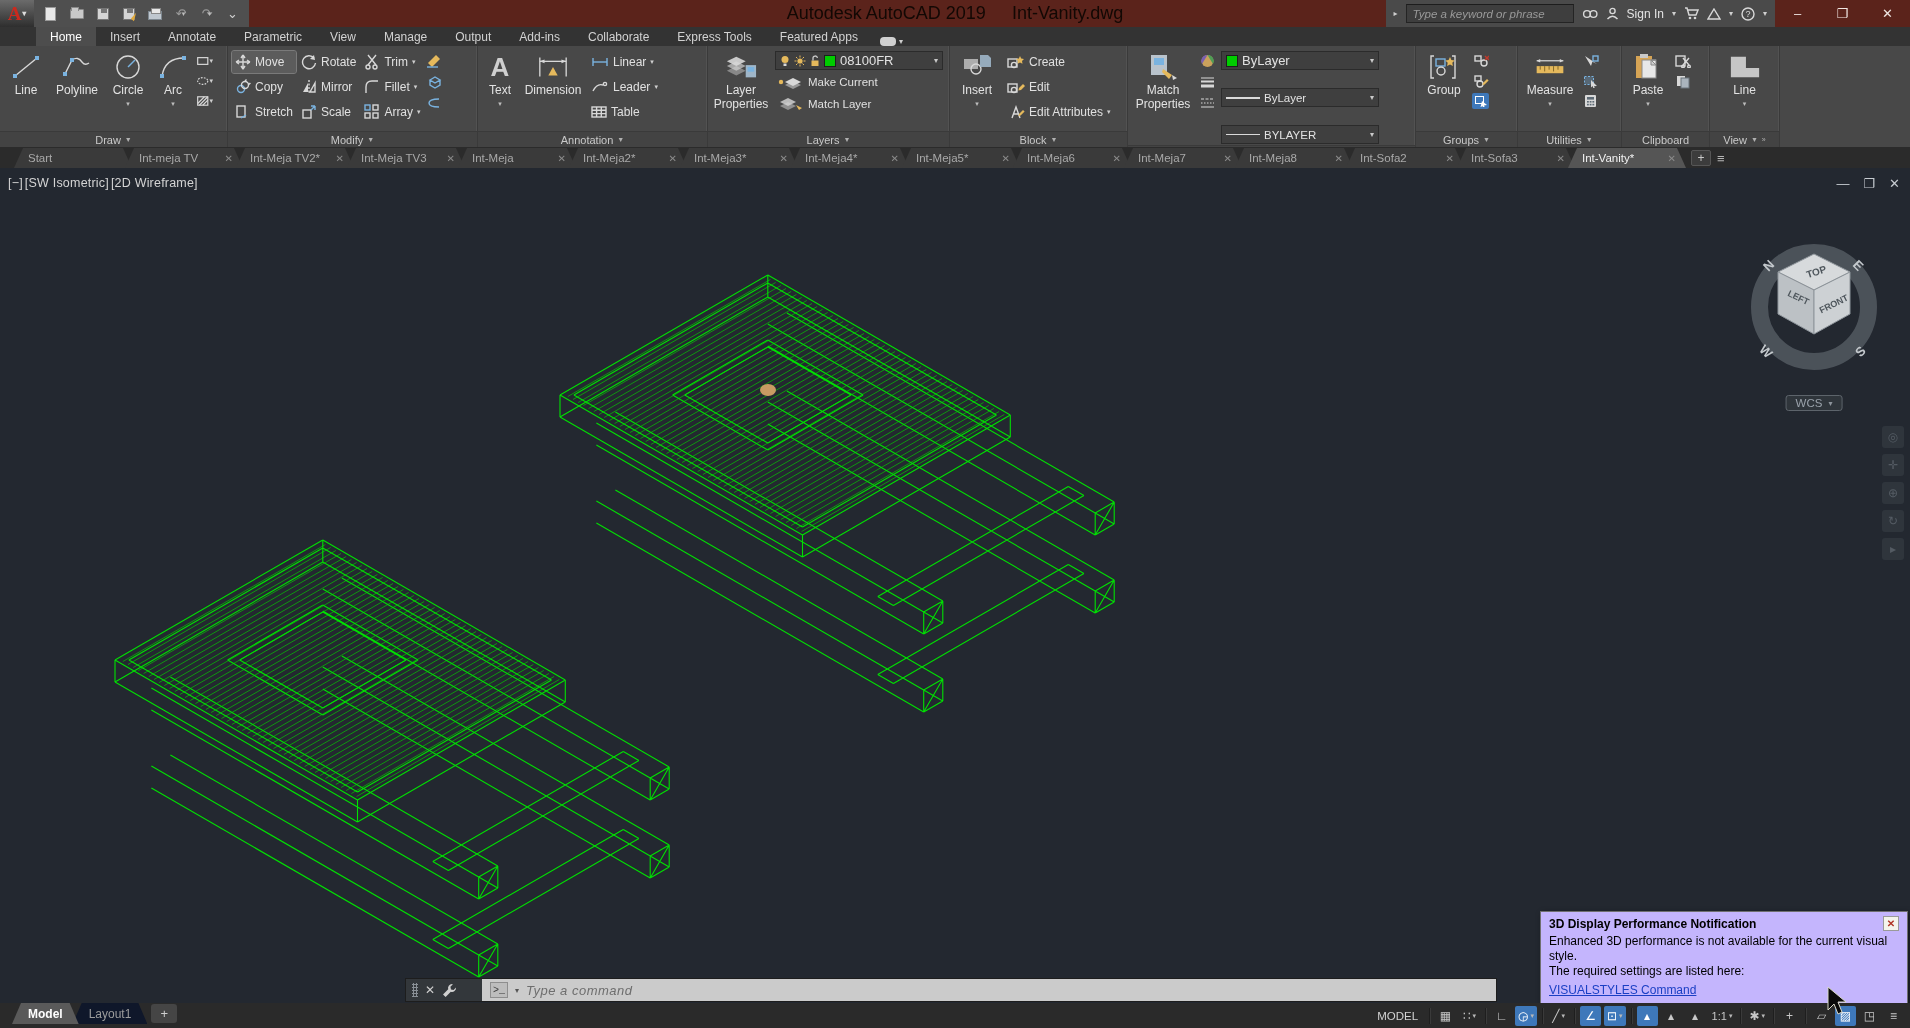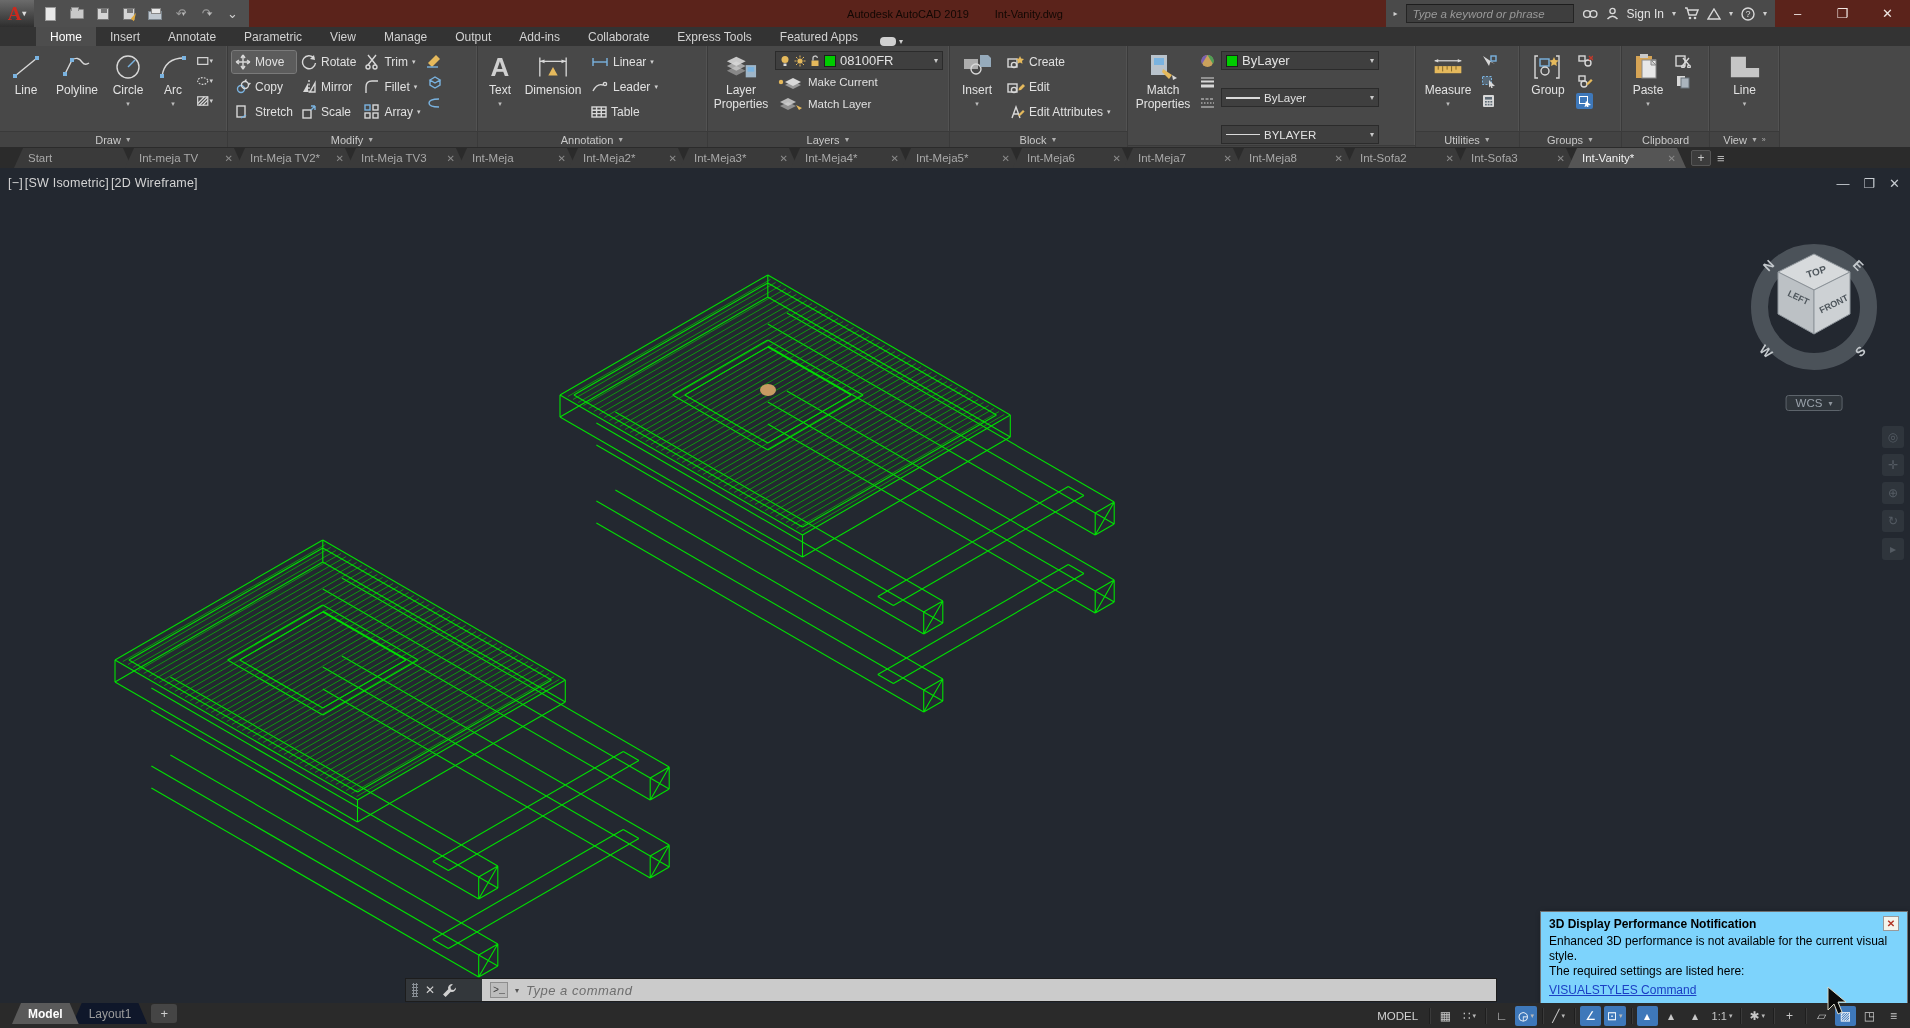--- a/index.html
+++ b/index.html
@@ -18,21 +18,21 @@
   .folder:before { content:""; position:absolute; top:-3px; left:0; width:6px; height:3px; background:#c9c9c9; border:1px solid #8a8a8a; border-bottom:none; }
   .floppy { width:12px; height:12px; background:#d5d5d5; border:1px solid #777; position:relative; }
   .floppy:before { content:""; position:absolute; top:0; left:3px; width:6px; height:4px; background:#777; }
   .floppy.pencil:after, .qi .pen:after { content:""; position:absolute; right:-3px; bottom:-2px; width:0; height:0; border-left:4px solid #e0a93c; border-top:8px solid transparent; transform:rotate(40deg); }
   .printer { width:14px; height:9px; background:#bfc7cf; border:1px solid #7e8890; position:relative; margin-top:3px; }
   .printer:before { content:""; position:absolute; top:-4px; left:2px; width:8px; height:4px; background:#e8e8e8; border:1px solid #888; }
   .qarrow { color:#cfcfcf; font-size:13px; line-height:1; }
   .qarrow.dim { color:#9a9a9a; }
   .mini-dd { font-size:7px; color:#bdbdbd; margin-left:-5px; }
   .title-center { position:absolute; left:0; right:0; top:0; height:27px; display:flex; align-items:center; justify-content:center; gap:26px; pointer-events:none; }
-  .title-center span { font-size:11px; color:#120804; }
+  .title-center span { font-size:18px; color:#120804; }
   .tb-right { position:absolute; right:0; top:0; height:27px; display:flex; align-items:center; }
   .tb-tools { height:27px; background:#4a4a4a; display:flex; align-items:center; padding:0 8px; gap:8px; }
   .searchbox { width:168px; height:19px; background:#3e3e3e; border:1px solid #242424; border-top-color:#1d1d1d; color:#9a9a9a; font-size:11.5px; font-style:italic; padding:8px 6px; display:flex; align-items:center; }
   .tb-ic { color:#d8d8d8; font-size:12px; display:flex; align-items:center; gap:3px; }
   .signin-label { font-size:12px; color:#e4e4e4; }
   .ddv { font-size:8px; color:#cfcfcf; }
   .win-btns { display:flex; align-items:center; height:27px; }
   .win-btn { width:45px; height:27px; display:flex; align-items:center; justify-content:center; color:#f0e6e2; font-size:13px; }
   
   .menubar { position:absolute; left:0; top:27px; width:100%; height:19px; background:#333333; display:flex; align-items:flex-end; padding-left:36px; }
@@ -96,21 +96,21 @@
   
   .cmdbar { position:absolute; left:405px; top:810px; width:1092px; height:24px; display:flex; border:1px solid #1d1d1d; }
   .cmd-grip { width:76px; background:#33373b; display:flex; align-items:center; gap:7px; padding:0 6px; }
   .grip-dots { width:6px; height:14px; background-image:radial-gradient(#8a9097 1px, transparent 1.2px); background-size:3px 3px; }
   .cmd-x { color:#d0d0d0; font-size:12px; }
   .cmd-main { flex:1; background:#cbcbcb; display:flex; align-items:center; gap:7px; padding:0 8px; }
   .cmd-icon { width:18px; height:16px; border:1px solid #8e8e8e; background:#bdbdbd; color:#3c3c3c; font-size:10px; display:flex; align-items:center; justify-content:center; font-family:"Liberation Mono",monospace; }
   .cmd-dd { font-size:8px; color:#555; }
   .cmd-text { font-size:13px; font-style:italic; color:#6e6e6e; letter-spacing:0.5px; }
   
-  .notify { position:absolute; right:2px; top:743px; width:368px; background:#7dd3fc; border:1px solid #707070; box-shadow:2px 2px 6px rgba(0,0,0,0.45); }
+  .notify { position:absolute; right:2px; top:743px; width:368px; background:#c4b5fd; border:1px solid #707070; box-shadow:2px 2px 6px rgba(0,0,0,0.45); }
   .notify-title { display:flex; align-items:center; padding:4px 8px 2px 8px; }
   .notify-title b { font-size:12px; color:#000; }
   .notify-close { margin-left:auto; width:16px; height:15px; border:1px solid #9a9a9a; background:#f4f4ec; color:#b03426; font-size:10px; font-weight:bold; display:flex; align-items:center; justify-content:center; }
   .notify-body { padding:1px 8px 7px 8px; }
   .notify-body div { font-size:12px; color:#000; line-height:1.25; }
   .notify-link { display:inline-block; margin-top:4px; font-size:12px; color:#1a3fc4; text-decoration:underline; }
   
   .cursor { position:absolute; left:1826px; top:986px; z-index:50; }
   
   .bottombar { position:absolute; left:0; top:1003px; width:100%; height:25px; background:#2a2a2a; display:flex; align-items:center; }
@@ -662,20 +662,63 @@
           </div>
         </div>
       </div>
       <div class="panel-label">
           <span>Properties</span>
           <span class="la">▼</span>
           <span class="la" style="margin-left:26px">⌟</span>
         </div>
     </div>
 
+    <div class="panel" style="flex-basis:102px">
+      <div class="panel-body">
+        <div class="bigbtn" style="width:48px">
+          <div class="icon32">
+              <svg class="s" width="32" height="28" viewBox="0 0 32 28">
+                <path class="st" d="M6 3H3v22h3M24 3h3v22h-3"></path>
+                <rect class="stb" x="8" y="6" width="9" height="7"></rect>
+                <circle class="st" cx="13" cy="18" r="4"></circle>
+                <path class="fy" d="M22 4l1.4 3 3.2.5-2.3 2.3.6 3.2-2.9-1.5-2.9 1.5.6-3.2-2.3-2.3 3.2-.5z"></path>
+              </svg>
+            </div>
+          <div class="blabel">Group</div>
+        </div>
+        <div class="smallcol" style="gap:4px">
+          <div class="ic16">
+              <svg class="s" width="16" height="14" viewBox="0 0 16 14">
+                <rect class="st" x="2" y="2" width="6" height="5"></rect>
+                <circle class="st" cx="11" cy="9" r="3"></circle>
+                <line stroke="#c0392b" stroke-width="1.4" x1="12" y1="2" x2="16" y2="6"></line>
+                <line stroke="#c0392b" stroke-width="1.4" x1="16" y1="2" x2="12" y2="6"></line>
+              </svg>
+            </div>
+          <div class="ic16">
+              <svg class="s" width="16" height="14" viewBox="0 0 16 14">
+                <rect class="st" x="2" y="2" width="6" height="5"></rect>
+                <circle class="st" cx="7" cy="10" r="3"></circle>
+                <path class="fy" d="M10 9l4-4 1.6 1.6-4 4-2.2.6z"></path>
+              </svg>
+            </div>
+          <div class="ic16" style="background:#3e78ba; border-radius:2px">
+              <svg class="s" width="14" height="12" viewBox="0 0 14 12">
+                <rect stroke="#fff" fill="none" x="1.5" y="1.5" width="8" height="7"></rect>
+                <path fill="#fff" d="M8 6l5 4-3 .4 1 2.6-1.6.6-1-2.8-2 1.8z"></path>
+              </svg>
+            </div>
+        </div>
+      </div>
+      <div class="panel-label">
+          <span>Groups</span>
+          <span class="la">▼</span>
+        </div>
+    </div>
+
     <div class="panel" style="flex-basis:104px">
       <div class="panel-body">
         <div class="bigbtn" style="width:56px">
           <div class="icon32">
               <svg class="s" width="36" height="26" viewBox="0 0 36 26">
                 <line class="st" x1="3" y1="6" x2="33" y2="6"></line>
                 <path class="fg" d="M3 6l4-2v4zM33 6l-4-2v4z"></path>
                 <rect x="3" y="12" width="30" height="8" fill="#e5b95c"></rect>
                 <g stroke="#7a5f22" stroke-width="1">
                   <line x1="7" y1="12" x2="7" y2="16"></line>
@@ -713,63 +756,20 @@
                   <rect x="3" y="9.8" width="1.8" height="1.6"></rect>
                   <rect x="5.7" y="9.8" width="1.8" height="1.6"></rect>
                   <rect x="8.4" y="9.8" width="1.8" height="1.6"></rect>
                 </g>
               </svg>
             </div>
         </div>
       </div>
       <div class="panel-label">
           <span>Utilities</span>
-          <span class="la">▼</span>
-        </div>
-    </div>
-
-    <div class="panel" style="flex-basis:102px">
-      <div class="panel-body">
-        <div class="bigbtn" style="width:48px">
-          <div class="icon32">
-              <svg class="s" width="32" height="28" viewBox="0 0 32 28">
-                <path class="st" d="M6 3H3v22h3M24 3h3v22h-3"></path>
-                <rect class="stb" x="8" y="6" width="9" height="7"></rect>
-                <circle class="st" cx="13" cy="18" r="4"></circle>
-                <path class="fy" d="M22 4l1.4 3 3.2.5-2.3 2.3.6 3.2-2.9-1.5-2.9 1.5.6-3.2-2.3-2.3 3.2-.5z"></path>
-              </svg>
-            </div>
-          <div class="blabel">Group</div>
-        </div>
-        <div class="smallcol" style="gap:4px">
-          <div class="ic16">
-              <svg class="s" width="16" height="14" viewBox="0 0 16 14">
-                <rect class="st" x="2" y="2" width="6" height="5"></rect>
-                <circle class="st" cx="11" cy="9" r="3"></circle>
-                <line stroke="#c0392b" stroke-width="1.4" x1="12" y1="2" x2="16" y2="6"></line>
-                <line stroke="#c0392b" stroke-width="1.4" x1="16" y1="2" x2="12" y2="6"></line>
-              </svg>
-            </div>
-          <div class="ic16">
-              <svg class="s" width="16" height="14" viewBox="0 0 16 14">
-                <rect class="st" x="2" y="2" width="6" height="5"></rect>
-                <circle class="st" cx="7" cy="10" r="3"></circle>
-                <path class="fy" d="M10 9l4-4 1.6 1.6-4 4-2.2.6z"></path>
-              </svg>
-            </div>
-          <div class="ic16" style="background:#3e78ba; border-radius:2px">
-              <svg class="s" width="14" height="12" viewBox="0 0 14 12">
-                <rect stroke="#fff" fill="none" x="1.5" y="1.5" width="8" height="7"></rect>
-                <path fill="#fff" d="M8 6l5 4-3 .4 1 2.6-1.6.6-1-2.8-2 1.8z"></path>
-              </svg>
-            </div>
-        </div>
-      </div>
-      <div class="panel-label">
-          <span>Groups</span>
           <span class="la">▼</span>
         </div>
     </div>
 
     <div class="panel" style="flex-basis:88px">
       <div class="panel-body">
         <div class="bigbtn" style="width:44px">
           <div class="icon32">
               <svg class="s" width="28" height="28" viewBox="0 0 28 28">
                 <rect x="2" y="3" width="16" height="22" fill="#d6a455"></rect>

